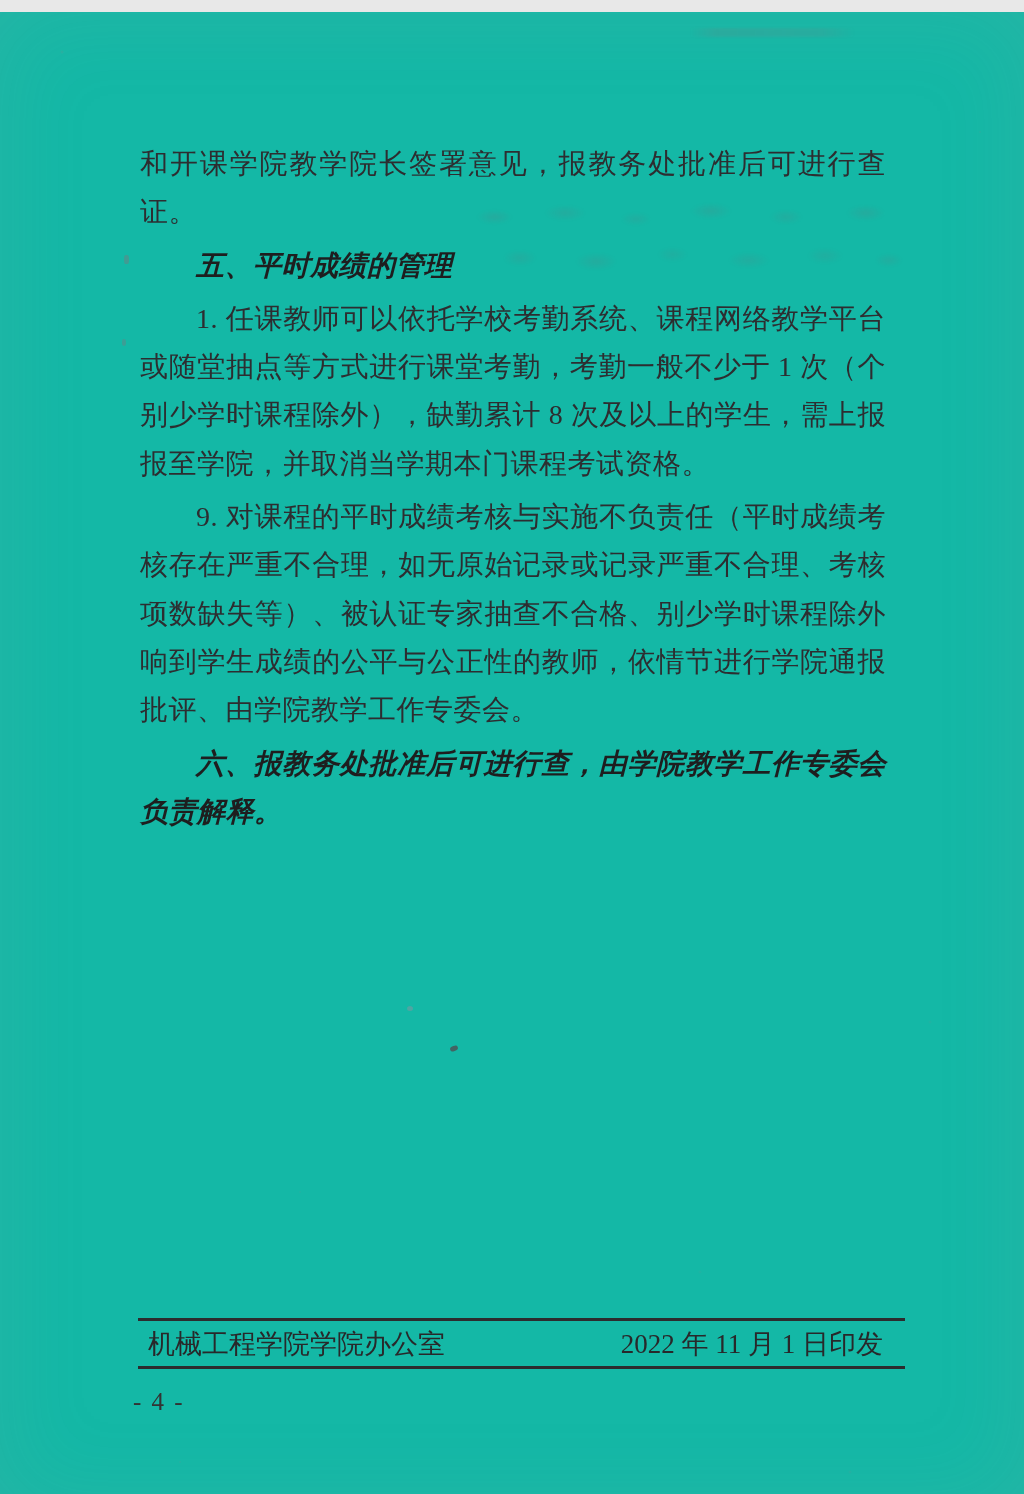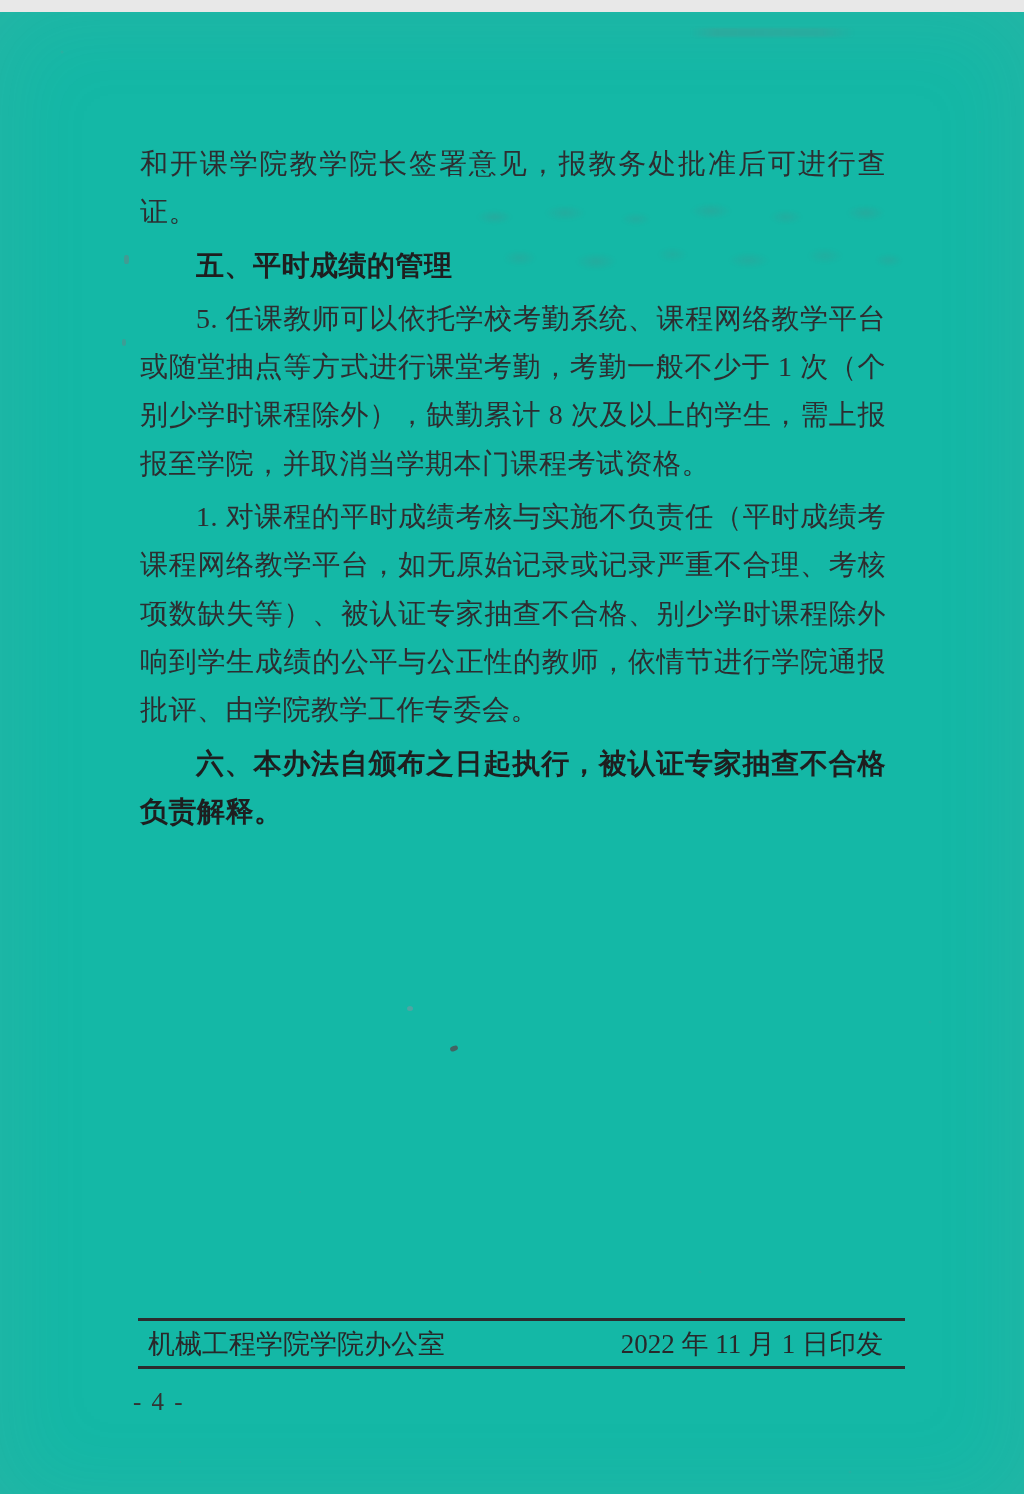--- a/index.html
+++ b/index.html
@@ -47,21 +47,21 @@
     white-space: nowrap;
     text-align: left;
   }
   .line.fill {
     white-space: normal;
     text-align: justify;
     text-align-last: justify;
     text-justify: inter-character;
   }
   .line.indent { text-indent: 2em; }
-  .line.bold   { font-weight: 700; color: #1e1e1f; }
+  .line.bold   { font-weight: 700; color: #1e1e1f; font-style: italic; }
   .line.para-start { margin-top: 5px; }
 
   
   .colophon {
     position: absolute;
     left: 138px;
     top: 1306px;
     width: 735px;
     border-top: 3px solid #2c2c2e;
     border-bottom: 3px solid #2c2c2e;
@@ -134,30 +134,30 @@
   <div class="smudge smudge-band-2"></div>
   <div class="speck speck-a"></div>
   <div class="speck speck-b"></div>
   <div class="speck speck-c"></div>
   <div class="speck speck-d"></div>
 
   <div class="doc-body">
     <div class="line fill">和开课学院教学院长签署意见，报教务处批准后可进行查</div>
     <div class="line">证。</div>
     <div class="line bold indent para-start">五、平时成绩的管理</div>
-    <div class="line indent fill para-start">5. 任课教师可以依托学校考勤系统、课程网络教学平台</div>
+    <div class="line indent fill para-start">1. 任课教师可以依托学校考勤系统、课程网络教学平台</div>
     <div class="line fill">或随堂抽点等方式进行课堂考勤，考勤一般不少于 1 次（个</div>
     <div class="line fill">别少学时课程除外），缺勤累计 8 次及以上的学生，需上报</div>
     <div class="line">报至学院，并取消当学期本门课程考试资格。</div>
-    <div class="line indent fill para-start">1. 对课程的平时成绩考核与实施不负责任（平时成绩考</div>
-    <div class="line fill">课程网络教学平台，如无原始记录或记录严重不合理、考核</div>
+    <div class="line indent fill para-start">9. 对课程的平时成绩考核与实施不负责任（平时成绩考</div>
+    <div class="line fill">核存在严重不合理，如无原始记录或记录严重不合理、考核</div>
     <div class="line fill">项数缺失等）、被认证专家抽查不合格、别少学时课程除外</div>
     <div class="line fill">响到学生成绩的公平与公正性的教师，依情节进行学院通报</div>
     <div class="line">批评、由学院教学工作专委会。</div>
-    <div class="line bold indent fill para-start">六、本办法自颁布之日起执行，被认证专家抽查不合格</div>
+    <div class="line bold indent fill para-start">六、报教务处批准后可进行查，由学院教学工作专委会</div>
     <div class="line bold">负责解释。</div>
   </div>
 
   <div class="colophon">
     <span>机械工程学院学院办公室</span>
     <span>2022 年 11 月 1 日印发</span>
   </div>
 
   <div class="page-number">- 4 -</div>
 </div>

